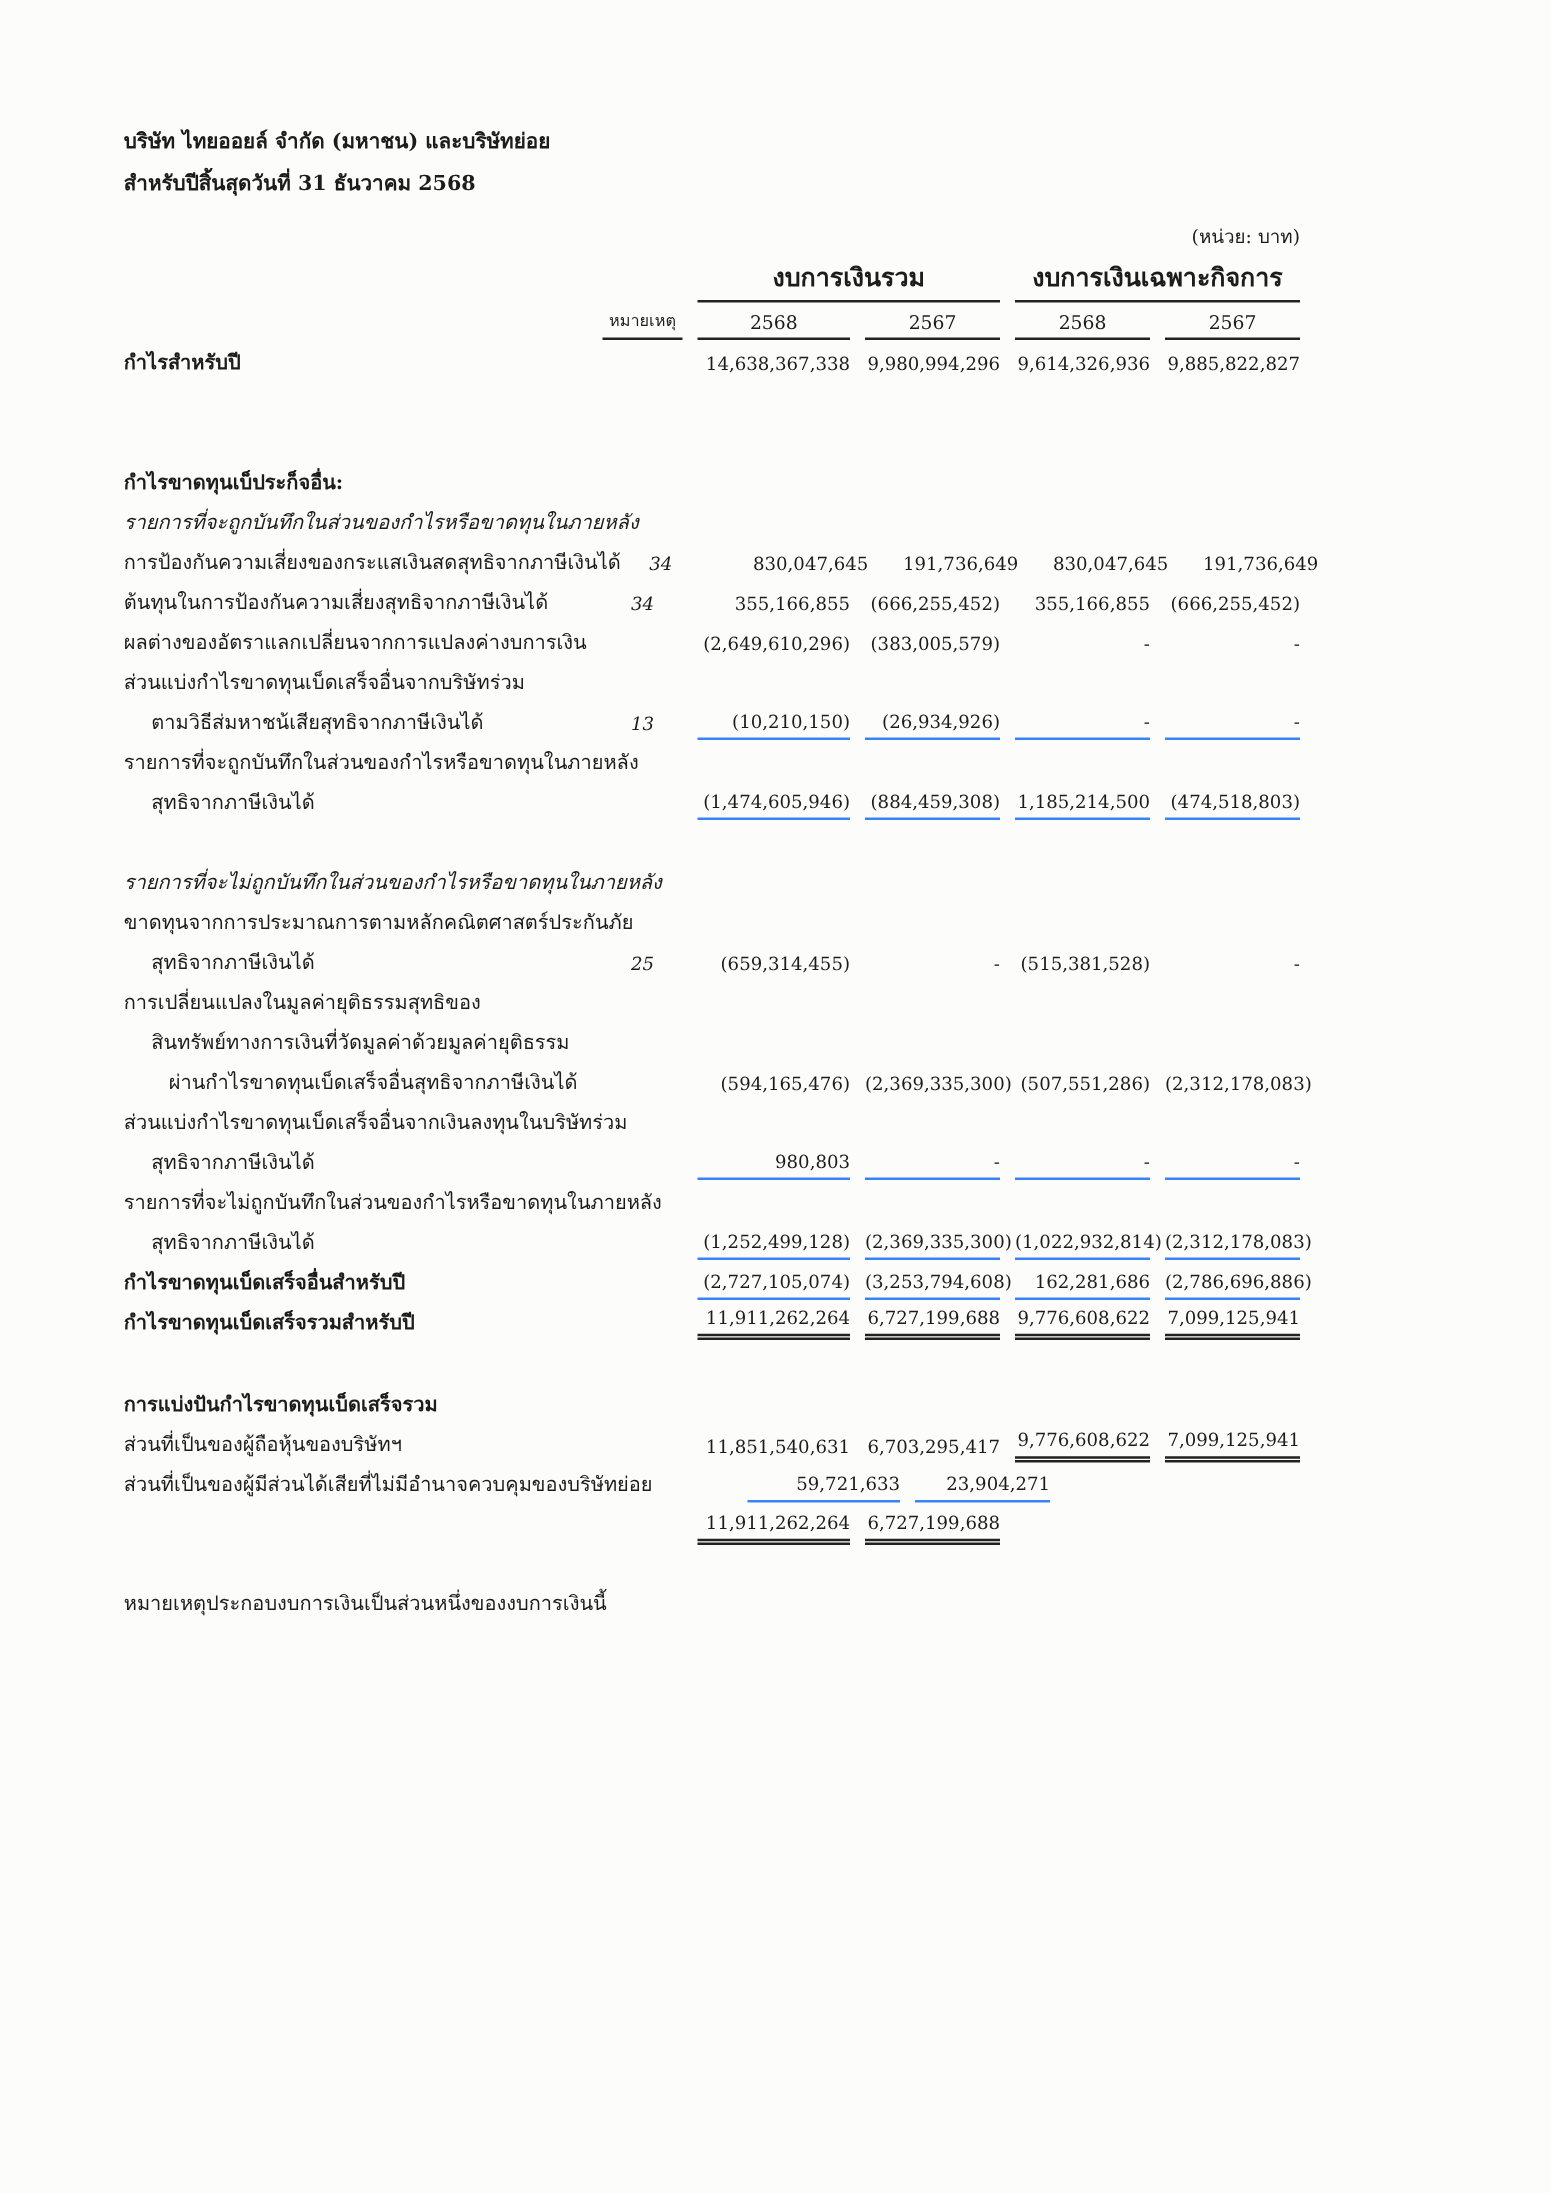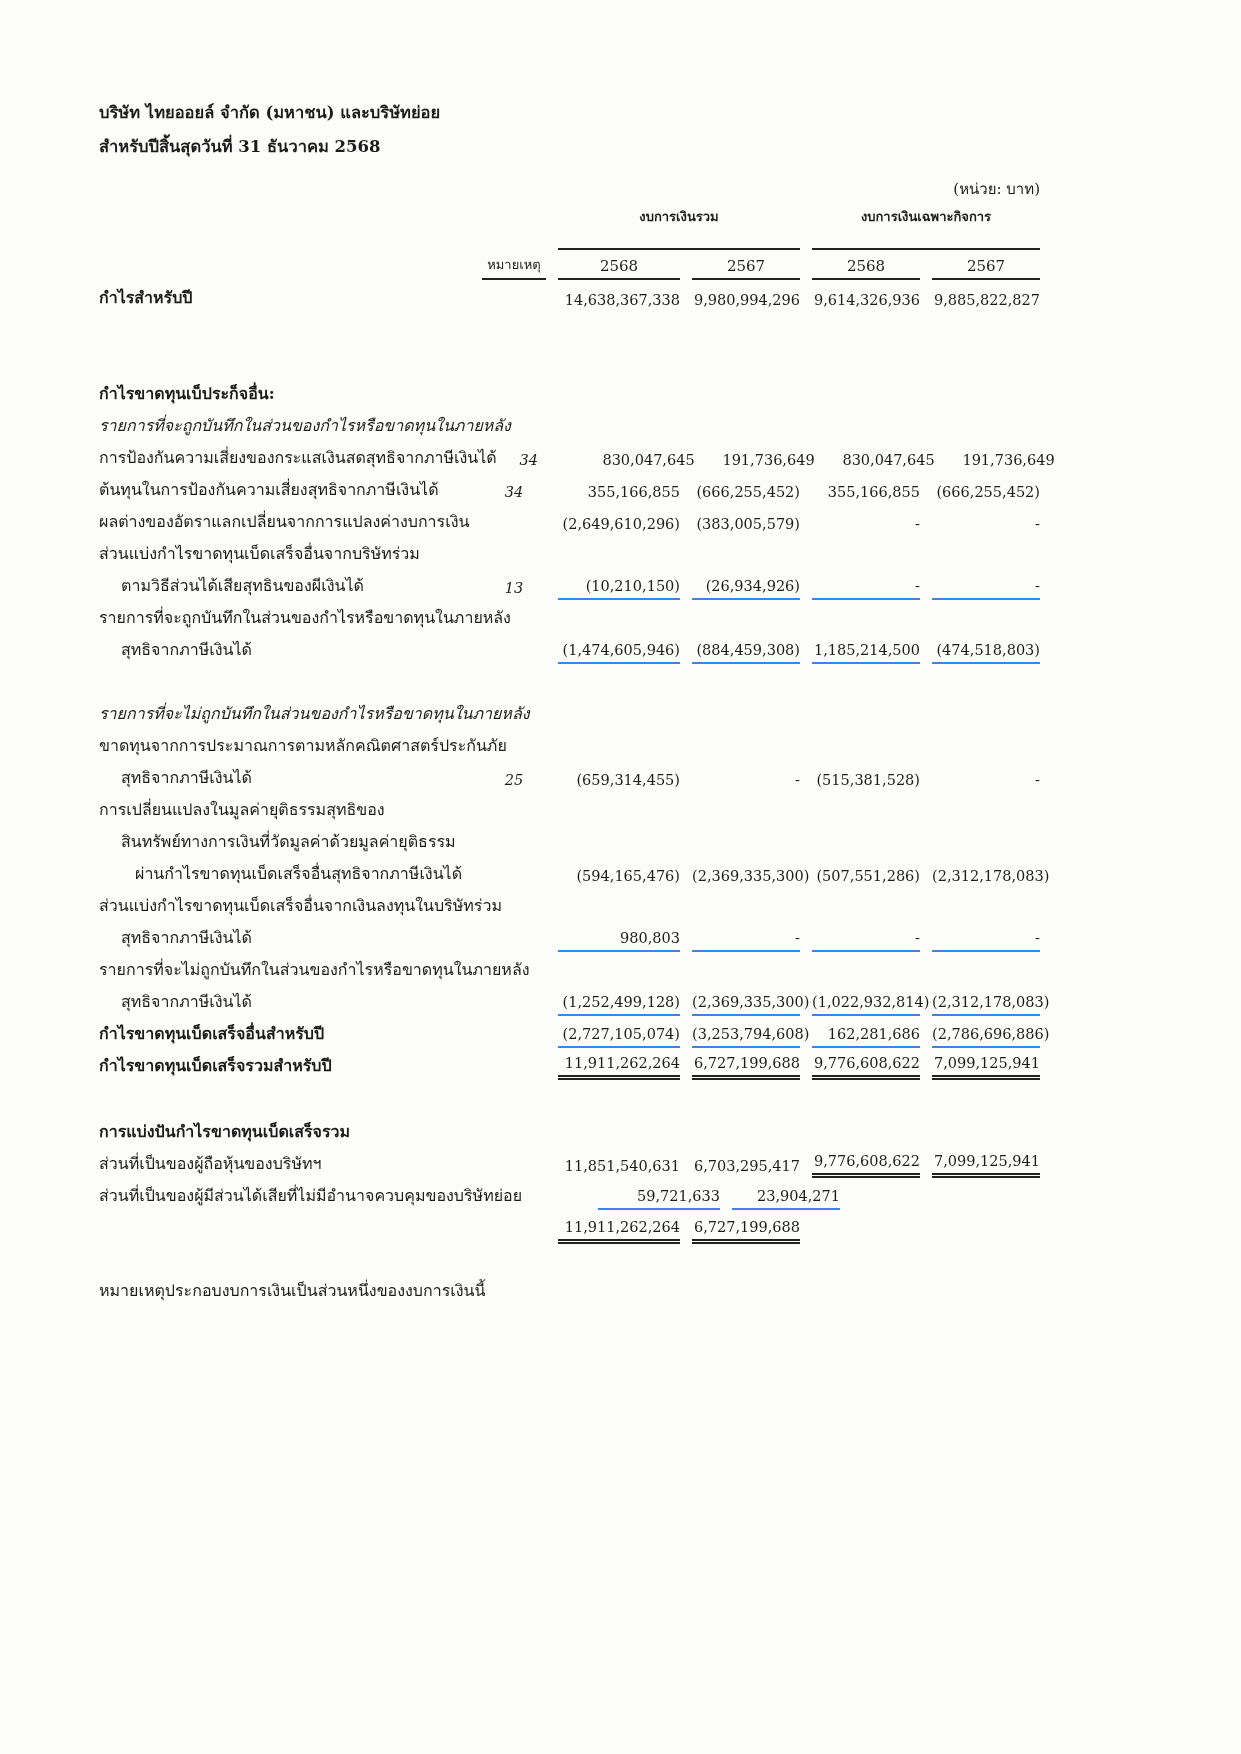--- a/index.html
+++ b/index.html
@@ -11,22 +11,22 @@
     position:relative;
     -webkit-font-smoothing:antialiased;
   }
   .page{position:relative;width:1241px;height:1624px;overflow:hidden;}
   .content{padding:96px 201px 0 99px;}
   
   .doc-header div{font-weight:bold;font-size:16.5px;line-height:34px;white-space:nowrap;}
   .unit-note{text-align:right;font-size:15px;margin-top:14px;line-height:22px;}
   
   .grp-row{display:grid;grid-template-columns:1fr 64px 254px 240px;align-items:end;margin-top:6px;}
-  .grp-cell{margin-left:12px;text-align:center;font-weight:bold;font-size:13px;
-            border-bottom:2px solid #222;padding-bottom:21px;white-space:nowrap;}
+  .grp-cell{margin-left:12px;text-align:center;font-weight:bold;font-size:20px;
+            border-bottom:2px solid #222;padding-bottom:2px;white-space:nowrap;}
   .row{display:grid;grid-template-columns:1fr 64px 134px 120px 120px 120px;
        align-items:end;min-height:32px;}
   .hdr-row{min-height:30px;}
   .lbl{font-size:16px;line-height:20px;padding-bottom:4px;white-space:nowrap;}
   .ind1{padding-left:22px;}
   .ind2{padding-left:36px;}
   .bold{font-weight:bold;}
   .italic{font-style:italic;}
   .note-cell{text-align:center;font-size:14.5px;font-style:italic;padding-bottom:4px;}
   .note-hdr{font-style:normal;font-size:13px;border-bottom:2px solid #222;padding-bottom:3px;}
@@ -119,21 +119,21 @@
         </div>
         <div class="row">
           <div class="lbl">ส่วนแบ่งกำไรขาดทุนเบ็ดเสร็จอื่นจากบริษัทร่วม</div>
           <div class="note-cell"></div>
           <div class="val"></div>
           <div class="val"></div>
           <div class="val"></div>
           <div class="val"></div>
         </div>
         <div class="row">
-          <div class="lbl ind1">ตามวิธีส่วนได้เสียสุทธินของผีเงินได้</div>
+          <div class="lbl ind1">ตามวิธีส่มหาชน้เสียสุทธิจากภาษีเงินได้</div>
           <div class="note-cell">13</div>
           <div class="val ul-s">(10,210,150)</div>
           <div class="val ul-s">(26,934,926)</div>
           <div class="val ul-s">-</div>
           <div class="val ul-s">-</div>
         </div>
         <div class="row">
           <div class="lbl">รายการที่จะถูกบันทึกในส่วนของกำไรหรือขาดทุนในภายหลัง</div>
           <div class="note-cell"></div>
           <div class="val"></div>

